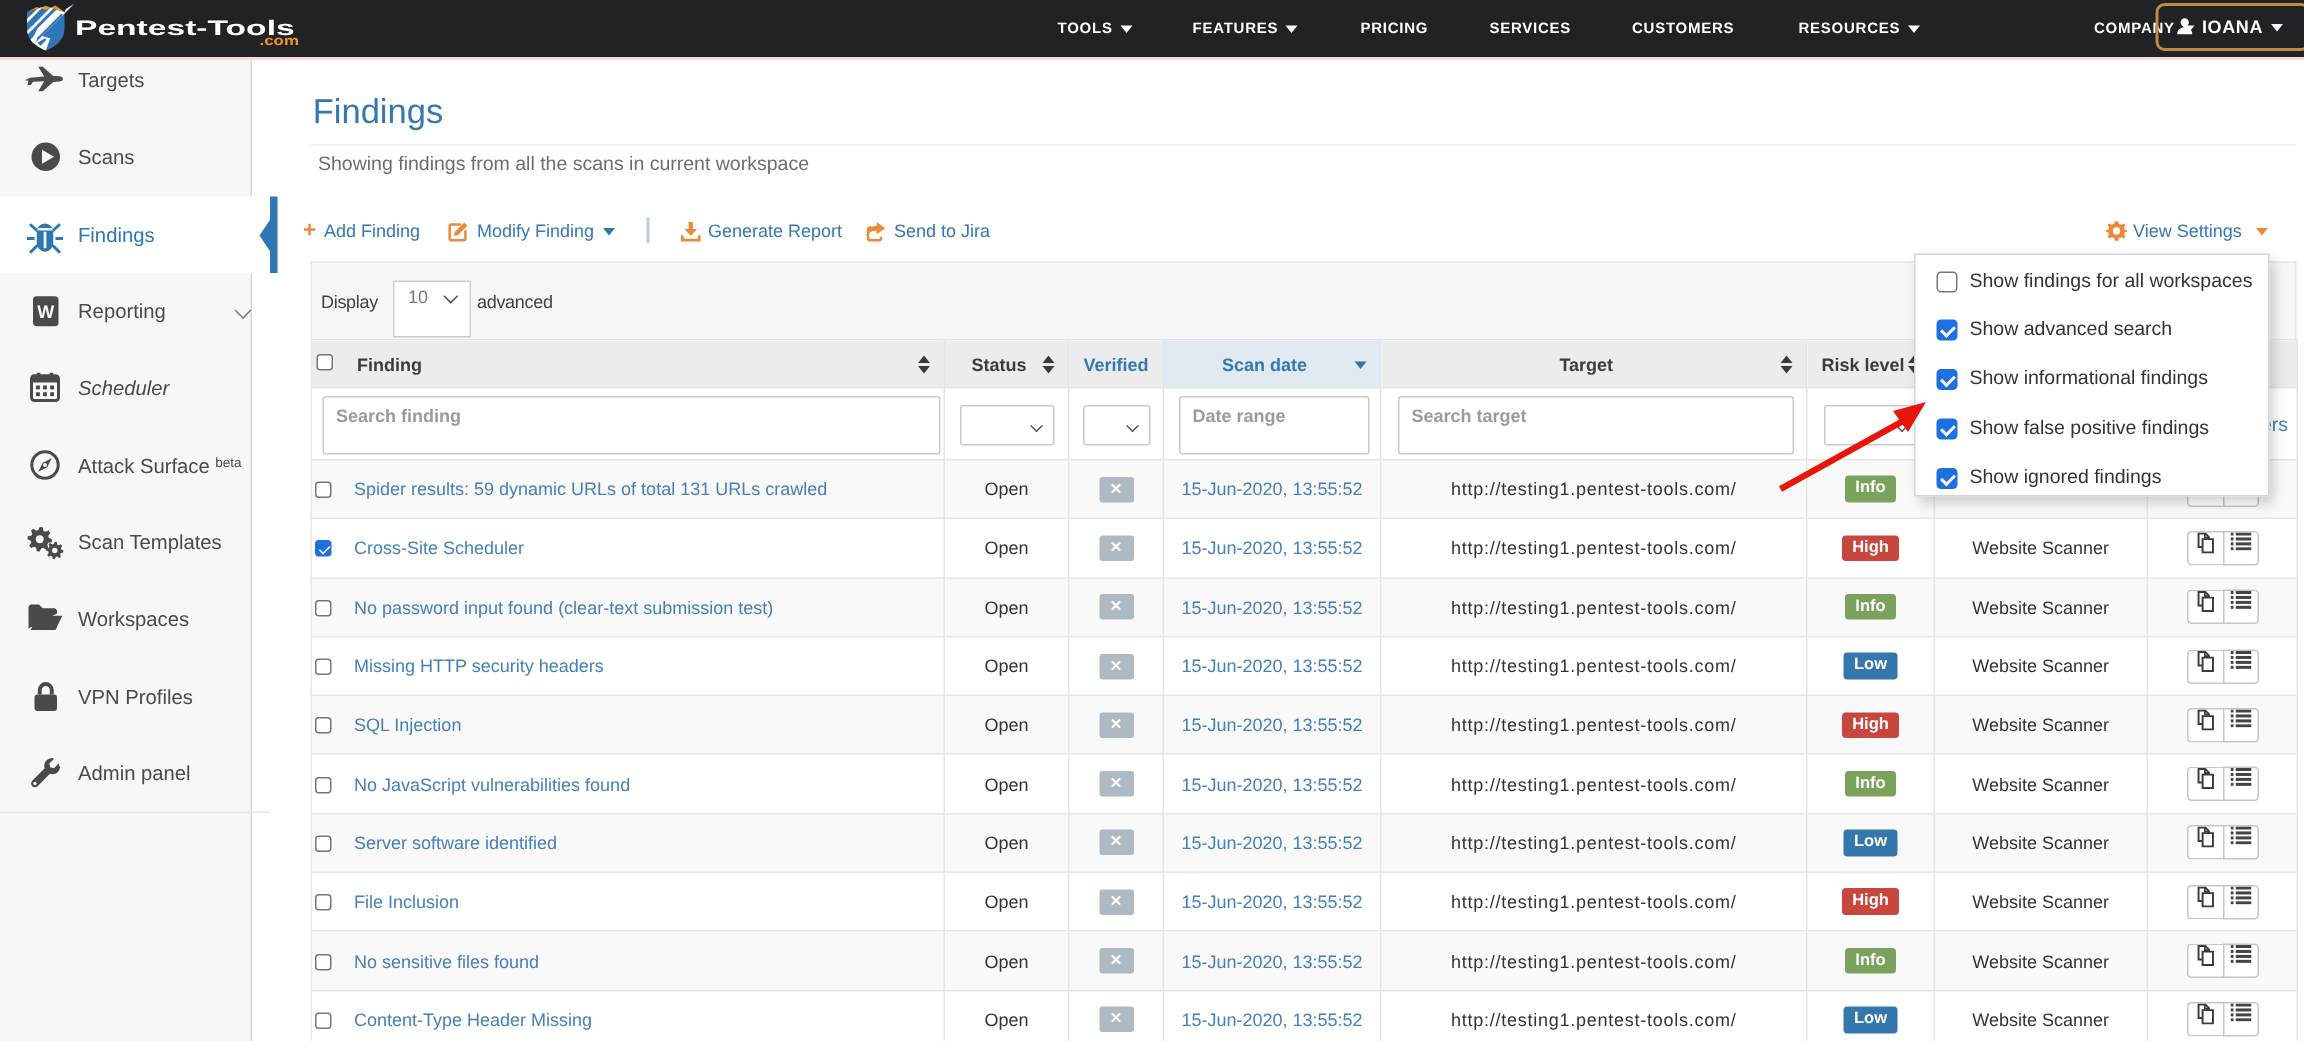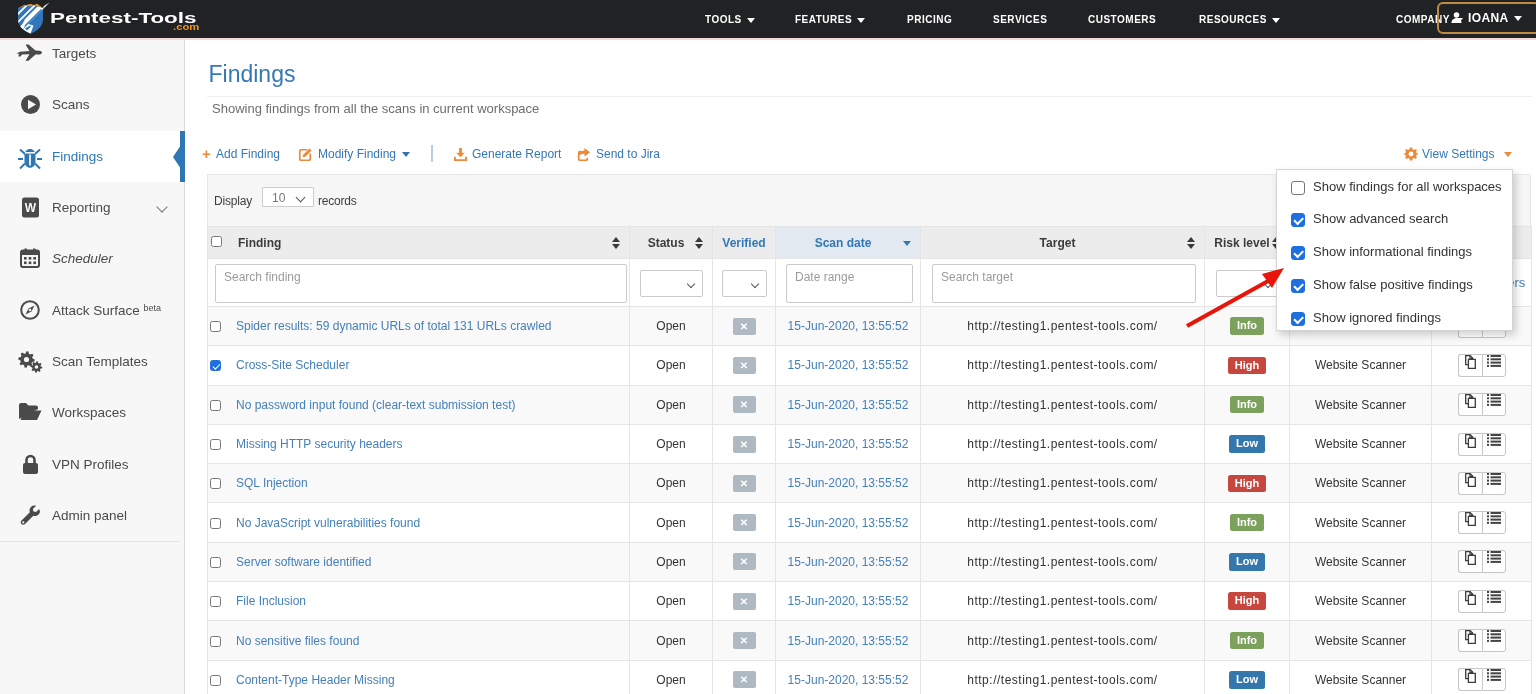--- a/index.html
+++ b/index.html
@@ -9,21 +9,21 @@
 
 #topbar { position:absolute; left:0; top:0; width:1536px; height:40px; background:#212224; border-bottom:2px solid #f3dada; z-index:30; }
 #logo { position:absolute; left:16px; top:2px; }
 #logotxt { position:absolute; left:50px; top:10.5px; color:#fff; font-size:14px; line-height:14px; font-weight:bold; transform:scaleX(1.6); transform-origin:0 0; }
 #logocom { position:absolute; left:173px; top:22.5px; color:#f7941d; font-size:9px; line-height:9px; font-weight:bold; transform:scaleX(1.25); transform-origin:0 0; }
 .navitem { position:absolute; top:0; height:40px; line-height:40px; color:#fff; font-size:10px; font-weight:bold; letter-spacing:0.5px; white-space:nowrap; }
 .caret { display:inline-block; width:0; height:0; border-left:4px solid transparent; border-right:4px solid transparent; border-top:5px solid #fff; margin-left:5px; vertical-align:middle; }
 #userbtn { position:absolute; left:1437px; top:2px; width:103px; height:32px; border:2px solid #bf8b43; border-radius:6px; color:#fff; font-size:12px; font-weight:bold; line-height:28px; padding-left:12px; letter-spacing:0.4px; }
 
 
-#sidebar { position:absolute; left:0; top:40px; width:185px; height:654px; background:#f7f7f7; border-right:1px solid #d9d9d9; z-index:5; }
+#sidebar { position:absolute; left:0; top:40px; width:168px; height:654px; background:#f7f7f7; border-right:1px solid #d9d9d9; z-index:5; }
 .sbitem { position:absolute; left:0; width:181px; height:51px; }
 .sbitem .lbl { position:absolute; left:52px; top:50%; margin-top:-8px; font-size:13.5px; color:#4a4a4a; white-space:nowrap; }
 .sbitem .ico { position:absolute; left:14px; top:50%; margin-top:-11px; width:32px; height:22px; text-align:center; }
 #sb-active { position:absolute; left:0; top:91px; width:181px; height:51px; background:#fff; }
 #bluebar { position:absolute; left:180px; top:91px; width:4.5px; height:51px; background:#2f77b4; z-index:6; }
 #bluewedge { position:absolute; left:172.5px; top:105px; width:0; height:0; border-top:12px solid transparent; border-bottom:12px solid transparent; border-right:8px solid #2f77b4; z-index:6; }
 .sbchev { position:absolute; left:158px; top:50%; margin-top:-5px; width:8px; height:8px; }
 .sbchev:after { content:""; position:absolute; left:0; top:0; width:7px; height:7px; border-right:1.6px solid #777; border-bottom:1.6px solid #777; transform:rotate(45deg); }
 #sbline { position:absolute; left:0; top:501px; width:180px; height:1px; background:#e4e4e4; }
 .beta { font-size:9px; position:relative; top:-4px; color:#4a4a4a; }
@@ -36,21 +36,21 @@
 
 
 #toolbar { position:absolute; left:0; top:147px; width:1536px; height:18px; font-size:12px; }
 #toolbar .t { position:absolute; top:0; white-space:nowrap; color:#3478b5; }
 #toolbar .org { color:#ea8a3b; }
 
 
 #panel { position:absolute; left:207px; top:174px; width:1324px; }
 #displaybar { height:52px; background:#f6f6f6; border:1px solid #e7e7e7; border-bottom:none; position:relative; font-size:12px; letter-spacing:-0.2px; color:#3f3f3f; }
 #displaybar .dlbl { position:absolute; left:6px; top:19px; }
-#dispsel { position:absolute; left:54px; top:12px; width:52px; height:20px; border:1px solid #cccccc; border-radius:1px; background:#fff; font-size:12px; color:#777; line-height:20px; padding-left:9px; letter-spacing:0; }
+#dispsel { position:absolute; left:54px; top:12px; width:52px; height:38px; border:1px solid #cccccc; border-radius:1px; background:#fff; font-size:12px; color:#777; line-height:20px; padding-left:9px; letter-spacing:0; }
 #displaybar .rlbl { position:absolute; left:110px; top:19px; }
 table#tbl { border-collapse:collapse; table-layout:fixed; width:1324px; font-size:12px; }
 #tbl col.c1{width:422px;} #tbl col.c2{width:83px;} #tbl col.c3{width:63px;} #tbl col.c4{width:145px;} #tbl col.c5{width:284px;} #tbl col.c6{width:85px;} #tbl col.c7{width:142px;} #tbl col.c8{width:100px;}
 #tbl th, #tbl td { border:1px solid #e5e5e5; padding:0; vertical-align:middle; }
 #tbl thead th { background:#ececec; height:32px; font-size:12px; color:#3c3c3c; text-align:left; font-weight:bold; position:relative; }
 #tbl thead th.ctr { text-align:center; padding-right:10px; }
 #tbl th.sdate { background:#e2e9f0; color:#3178b5; }
 #tbl th.vrf { color:#3178b5; font-weight:bold; }
 #tbl tr.filter td { height:48px; background:#fff; }
 #tbl tbody td { height:39.3px; }
@@ -67,21 +67,21 @@
 .dcaret { position:absolute; right:9px; top:50%; margin-top:-2px; width:0; height:0; border-left:4.5px solid transparent; border-right:4.5px solid transparent; border-top:5px solid #3777ac; }
 
 
 .cb { display:inline-block; width:11px; height:11px; border:1.5px solid #777777; border-radius:2.5px; background:#fff; vertical-align:middle; position:relative; }
 .cb.on { background:#1e70e0; border-color:#1e70e0; }
 .cb.on:after { content:""; position:absolute; left:1.8px; top:2.2px; width:5.5px; height:3px; border-left:1.8px solid #fff; border-bottom:1.8px solid #fff; transform:rotate(-45deg); }
 .hcb { position:absolute; left:2.5px; top:50%; margin-top:-7px; }
 .rcb { margin-left:2px; vertical-align:-2px; }
 
 
-.fin { margin-top:2px; border:1px solid #cbcbcb; border-radius:2px; height:39px; background:#fff; position:relative; color:#9b9b9b; font-size:12px; line-height:25px; padding-left:8px; white-space:nowrap; overflow:hidden; }
+.fin { margin-top:2px; border:1px solid #cbcbcb; border-radius:2px; height:39px; background:#fff; position:relative; color:#9b9b9b; font-size:12px; line-height:25px; padding-left:8px; white-space:nowrap; overflow:hidden;font-weight:bold; }
 .fsel { margin-top:2px; border:1px solid #cbcbcb; border-radius:2px; height:27px; background:#fff; position:relative; }
 .fsel:after { content:""; position:absolute; right:8px; top:10px; width:5px; height:5px; border-right:1.3px solid #555; border-bottom:1.3px solid #555; transform:rotate(45deg); }
 
 
 .xbtn { display:inline-block; width:23px; height:17px; background:#aeb9c2; border-radius:2px; color:#fff; font-size:10px; font-weight:bold; line-height:17px; text-align:center; }
 .badge { display:inline-block; height:17.5px; border-radius:2.5px; color:#fff; font-size:11px; font-weight:bold; line-height:17.5px; padding:0 7px; }
 .bg-info { background:#7ba15d; } .bg-high { background:#c7473e; } .bg-low { background:#3377ad; }
 .btngrp { display:inline-block; height:23px; }
 .btngrp span { display:inline-block; width:24px; height:23px; border:1px solid #c6c6c6; background:#fff; vertical-align:top; text-align:center; }
 .btngrp span:first-child { border-radius:3px 0 0 3px; border-right:none; }
@@ -270,21 +270,21 @@
           <path d="M8,0.5 L9.3,0.5 L9.8,2.6 A5.6,5.6 0 0 1 11.5,3.3 L13.4,2.2 L14.8,3.6 L13.7,5.5 A5.6,5.6 0 0 1 14.4,7.2 L16,7.4 L16,8.6 L14.4,8.8 A5.6,5.6 0 0 1 13.7,10.5 L14.8,12.4 L13.4,13.8 L11.5,12.7 A5.6,5.6 0 0 1 9.8,13.4 L9.3,15.5 L8,15.5 L6.7,15.5 L6.2,13.4 A5.6,5.6 0 0 1 4.5,12.7 L2.6,13.8 L1.2,12.4 L2.3,10.5 A5.6,5.6 0 0 1 1.6,8.8 L0,8.6 L0,7.4 L1.6,7.2 A5.6,5.6 0 0 1 2.3,5.5 L1.2,3.6 L2.6,2.2 L4.5,3.3 A5.6,5.6 0 0 1 6.2,2.6 L6.7,0.5 Z M8,5.2 A2.8,2.8 0 1 0 8,10.8 A2.8,2.8 0 1 0 8,5.2 Z" fill="#ea8a3b"></path>
         </svg></span>
     <span class="t" style="left:1422px;">View Settings</span>
     <span class="t" style="left:1504px;"><span class="caret" style="border-top-color:#ea8a3b; margin-left:0;"></span></span>
   </div>
 
   <div id="panel">
     <div id="displaybar">
       <span class="dlbl">Display</span>
       <span id="dispsel">10<span style="position:absolute; right:9px; top:6px; width:7px; height:7px; border-right:1.7px solid #555; border-bottom:1.7px solid #555; transform:rotate(45deg);"></span></span>
-      <span class="rlbl">records</span>
+      <span class="rlbl">advanced</span>
     </div>
     <table id="tbl">
       <colgroup>
           <col class="c1">
           <col class="c2">
           <col class="c3">
           <col class="c4">
           <col class="c5">
           <col class="c6">
           <col class="c7">

